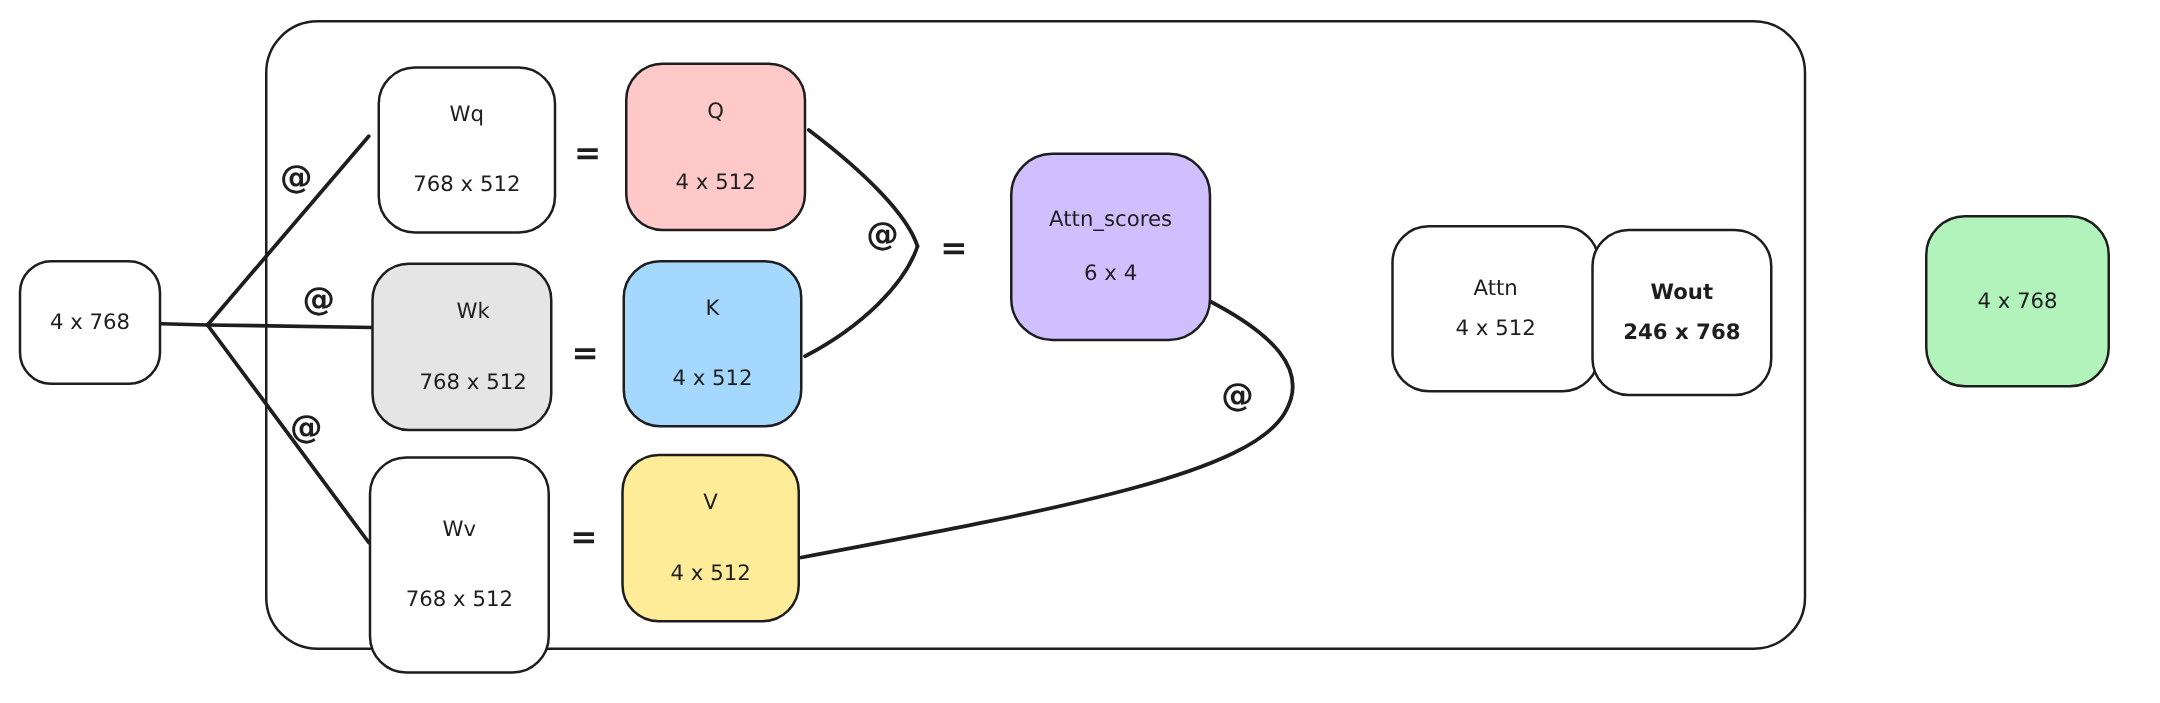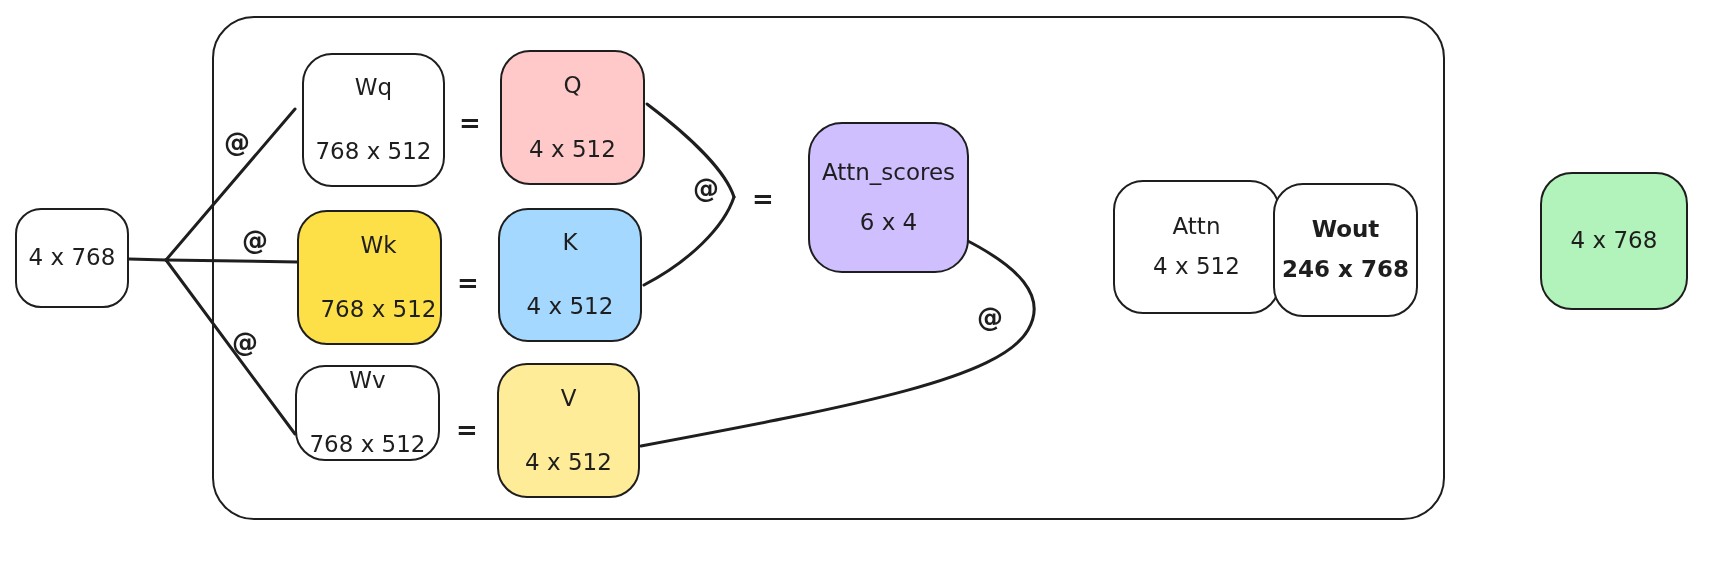--- a/index.html
+++ b/index.html
@@ -33,34 +33,34 @@
   .node {
     position:absolute;
     border:2.5px solid var(--stroke,#1e1e1e);
     border-radius:30px;
     background:#ffffff;
     display:flex;
     flex-direction:column;
     align-items:center;
     justify-content:center;
     text-align:center;
-    font-size:23px;
+    font-size:17px;
     line-height:1.2;
   }
   .node .title, .node .dims { white-space:nowrap; }
   .gap-lg { gap:36px; }
   .gap-md { gap:22px; }
   .gap-sm { gap:12px; }
 
   .box-input  { left:15px;  top:208px; width:114px; height:100px; border-radius:26px; }
   .box-wq     { left:302px; top:53px;  width:143px; height:134px; }
   .box-q      { left:500px; top:50px;  width:145px; height:135px; }
   .box-wk     { left:297px; top:210px; width:145px; height:135px; }
   .box-k      { left:498px; top:208px; width:144px; height:134px; }
-  .box-wv     { left:295px; top:365px; width:145px; height:96px; }
+  .box-wv     { left:295px; top:365px; width:145px; height:174px; }
   .box-v      { left:497px; top:363px; width:143px; height:135px; }
   .box-scores { left:808px; top:122px; width:161px; height:151px; border-radius:34px; }
   .box-attn   { left:1113px;top:180px; width:167px; height:134px; }
   .box-wout   { left:1273px;top:183px; width:145px; height:134px; }
   .box-output { left:1540px;top:172px; width:148px; height:138px; border-radius:32px; }
 
   .op {
     position:absolute;
     transform:translate(-50%,-50%);
     font-size:26px;
@@ -92,21 +92,21 @@
   <div class="node box-wq gap-lg" style="background: rgb(255, 255, 255);">
     <span class="title">Wq</span>
     <span class="dims">768 x 512</span>
   </div>
 
   <div class="node box-q gap-lg" style="background: rgb(255, 201, 201);">
     <span class="title">Q</span>
     <span class="dims">4 x 512</span>
   </div>
 
-  <div class="node box-wk gap-lg" style="background: #fde047; padding-left: 18px;">
+  <div class="node box-wk gap-lg" style="background: #e5e5e5; padding-left: 18px;">
     <span class="title">Wk</span>
     <span class="dims">768 x 512</span>
   </div>
 
   <div class="node box-k gap-lg" style="background: rgb(165, 216, 255);">
     <span class="title">K</span>
     <span class="dims">4 x 512</span>
   </div>
 
   <div class="node box-wv gap-lg" style="background: rgb(255, 255, 255);">

